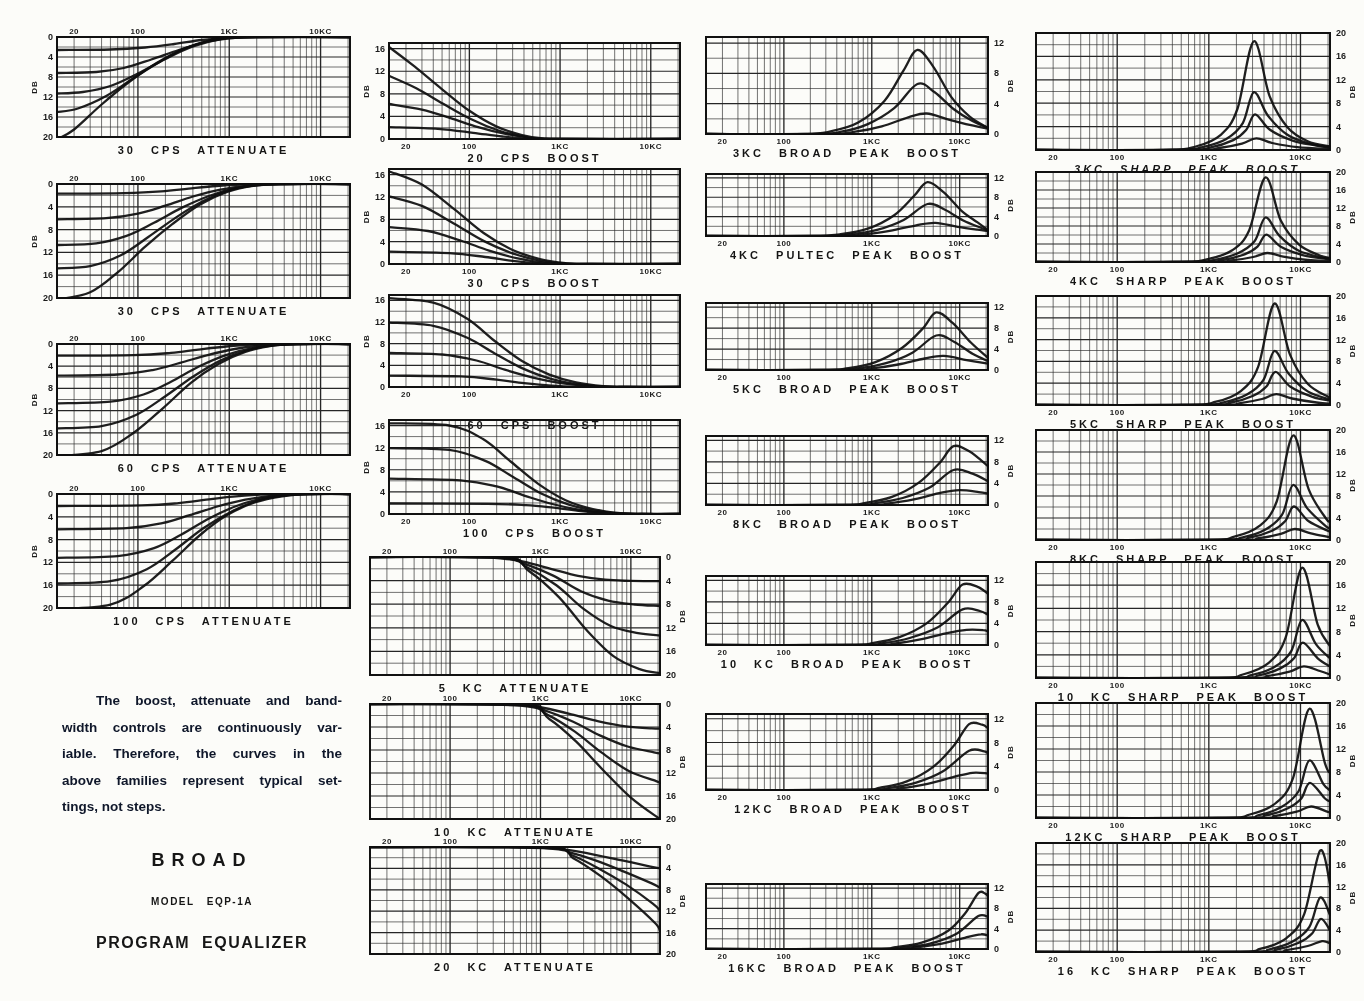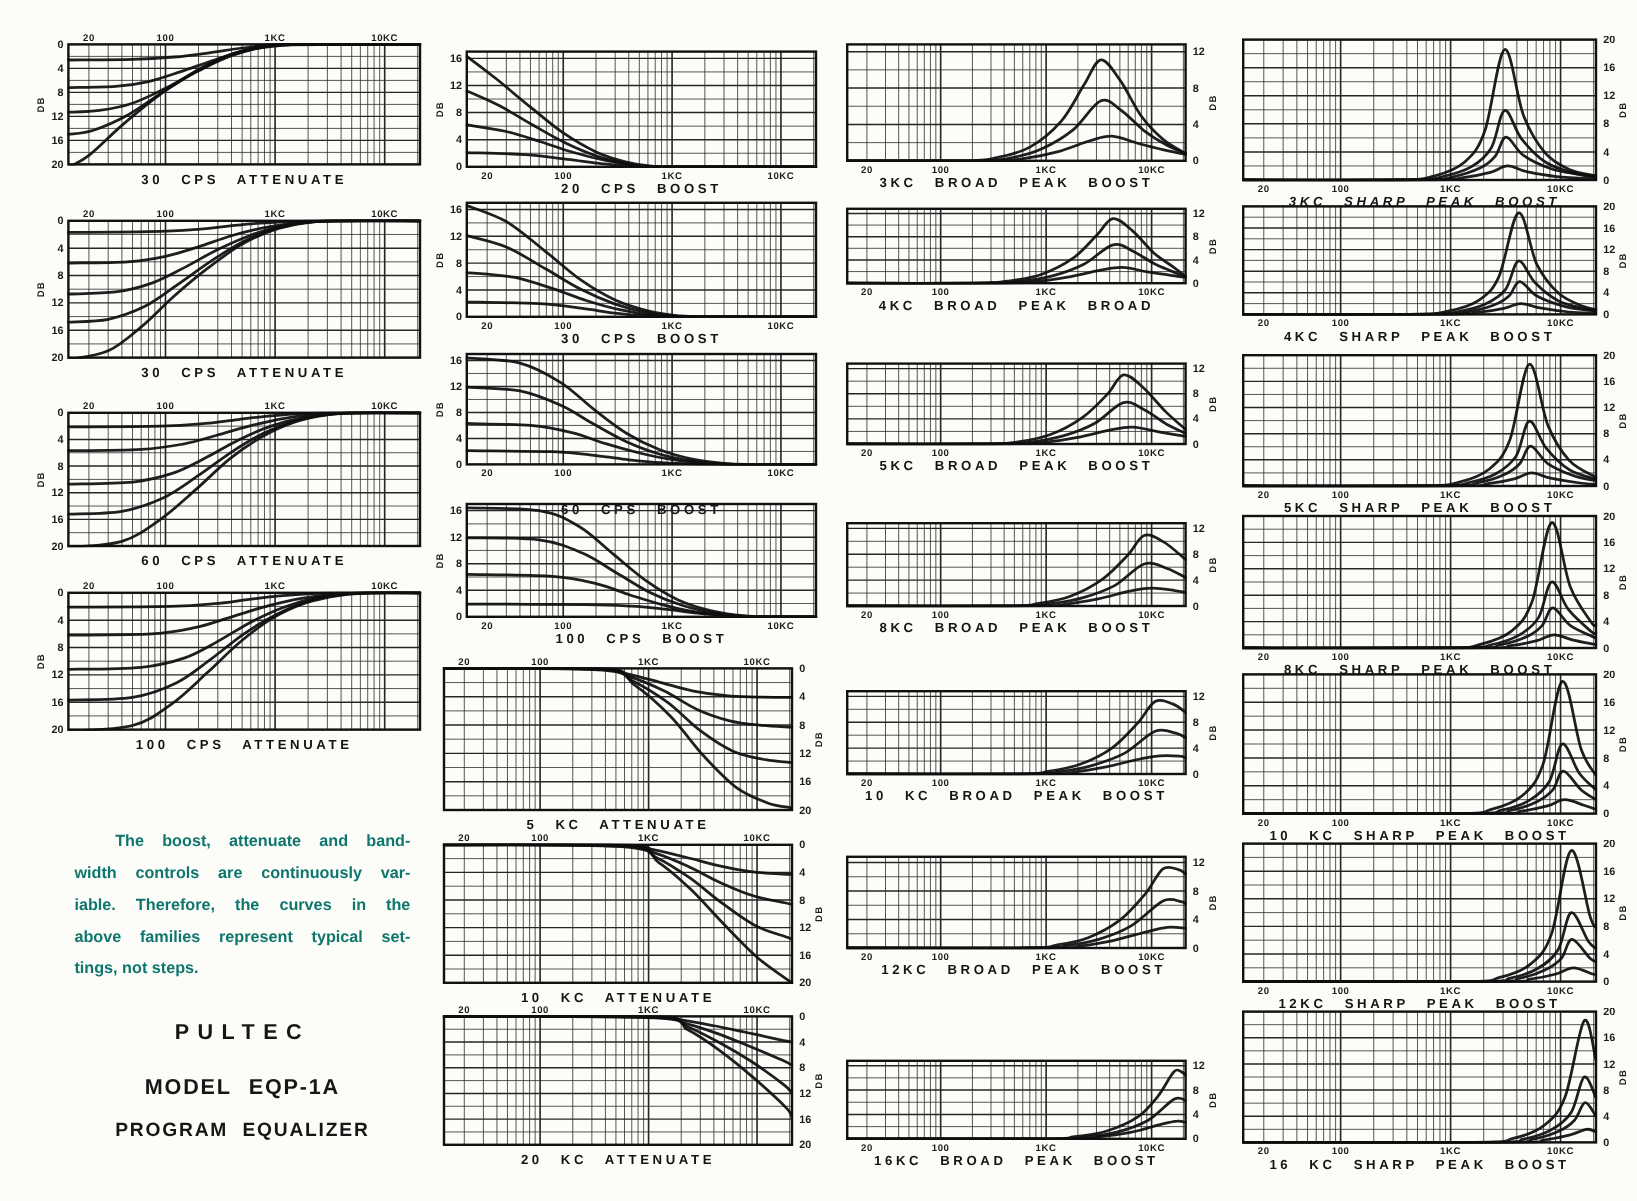--- a/index.html
+++ b/index.html
@@ -12,34 +12,34 @@
   #page{position:absolute;inset:0;}
   .chart{position:absolute;}
   .chart-title{
     position:absolute;text-align:center;
     font-size:11px;font-weight:bold;color:#141414;
     letter-spacing:3px;word-spacing:9px;white-space:nowrap;
   }
   svg text{font-family:"Liberation Sans",sans-serif;font-weight:bold;fill:#1b1b1b;}
   .note{
     position:absolute;left:62px;top:688px;width:280px;
-    font-size:13.5px;font-weight:bold;color:#0f766e;
+    font-size:13.5px;font-weight:bold;color:#0f172a;
   }
   .note-line{
     height:26.5px;line-height:26.5px;
     text-align:justify;text-align-last:justify;white-space:nowrap;
   }
   .note-line.first{padding-left:34px;}
   .note-line.last{text-align-last:left;}
   .brand{
     position:absolute;left:62px;width:280px;text-align:center;color:#161616;
     font-weight:bold;white-space:nowrap;
   }
   #brand-name{top:850px;font-size:18px;letter-spacing:7px;}
-  #brand-model{top:896px;font-size:18px;letter-spacing:1.5px;word-spacing:8px;}
+  #brand-model{top:896px;font-size:10px;letter-spacing:1.5px;word-spacing:8px;}
   #brand-product{top:934px;font-size:16px;letter-spacing:1.5px;word-spacing:6px;}
 </style>
 </head>
 <body>
 
 <div id="page">
 
   <div id="charts">
       <div class="chart" style="left: 30px; top: 24px; width: 332px;"><svg width="332" height="121">
           <line x1="44.085932596612736" y1="13" x2="44.085932596612736" y2="113" stroke="#262626" stroke-width="0.65"></line>
@@ -843,21 +843,21 @@
           <defs>
             <clipPath id="cp12">
               <rect x="7" y="2" width="284" height="64"></rect>
             </clipPath>
           </defs>
           <g clip-path="url(#cp12)" fill="none" stroke="#0e0e0e" stroke-width="2.3" stroke-linecap="round" stroke-linejoin="round" stroke-opacity="0.93">
             <path d="M8.0 65.0 C25.7 65.0 91.9 65.3 114.2 65.0 C136.5 64.7 132.3 64.5 141.6 63.3 C150.8 62.1 160.6 60.9 169.8 57.7 C178.9 54.5 188.6 49.6 196.2 44.2 C203.9 38.8 210.2 30.8 215.7 25.3 C221.3 19.8 224.4 11.9 229.5 11.2 C234.5 10.6 240.1 16.6 245.8 21.4 C251.5 26.2 257.9 34.8 263.5 39.8 C269.2 44.8 275.2 48.2 279.6 51.4 C284.0 54.7 288.3 57.9 290.0 59.2"></path>
             <path d="M8.0 65.0 C27.3 65.0 99.9 65.2 123.8 65.0 C147.7 64.8 142.4 64.6 151.6 63.5 C160.9 62.5 170.1 61.4 179.1 58.9 C188.1 56.5 197.2 53.3 205.6 49.0 C214.0 44.7 222.6 34.7 229.5 33.0 C236.4 31.3 241.0 36.1 247.0 38.8 C252.9 41.6 259.1 46.4 265.3 49.5 C271.5 52.6 280.0 55.6 284.1 57.3 C288.2 58.9 289.0 59.3 290.0 59.7"></path>
             <path d="M8.0 65.0 C29.5 65.0 110.6 65.2 136.8 65.0 C163.1 64.8 156.1 64.4 165.3 63.5 C174.4 62.7 182.9 61.4 191.7 59.9 C200.5 58.4 210.6 55.7 218.2 54.3 C225.8 53.0 230.5 51.7 237.4 51.9 C244.4 52.2 252.7 54.7 259.7 55.8 C266.7 56.9 274.6 58.0 279.6 58.7 C284.7 59.4 288.3 59.9 290.0 60.2"></path>
           </g>
-        </svg><div class="chart-title" style="left: 8px; width: 282px; top: 78px;">4KC BROAD PEAK BROAD</div></div>
+        </svg><div class="chart-title" style="left: 8px; width: 282px; top: 78px;">4KC PULTEC PEAK BOOST</div></div>
       <div class="chart" style="left: 698px; top: 300px; width: 322px;"><svg width="322" height="82">
           <line x1="24.444481202200656" y1="3" x2="24.444481202200656" y2="70" stroke="#262626" stroke-width="0.65"></line>
           <line x1="39.9224936751975" y1="3" x2="39.9224936751975" y2="70" stroke="#262626" stroke-width="0.65"></line>
           <line x1="50.90431829246743" y1="3" x2="50.90431829246743" y2="70" stroke="#262626" stroke-width="0.65"></line>
           <line x1="59.422483237966965" y1="3" x2="59.422483237966965" y2="70" stroke="#262626" stroke-width="0.65"></line>
           <line x1="66.38233076546427" y1="3" x2="66.38233076546427" y2="70" stroke="#262626" stroke-width="0.65"></line>
           <line x1="72.26679800413666" y1="3" x2="72.26679800413666" y2="70" stroke="#262626" stroke-width="0.65"></line>
           <line x1="77.3641553827342" y1="3" x2="77.3641553827342" y2="70" stroke="#262626" stroke-width="0.65"></line>
           <line x1="81.86034323846111" y1="3" x2="81.86034323846111" y2="70" stroke="#262626" stroke-width="0.65"></line>
           <line x1="85.88232032823375" y1="3" x2="85.88232032823375" y2="70" stroke="#262626" stroke-width="1.35"></line>
@@ -1587,17 +1587,17 @@
     </div>
 
   <div class="note">
     <div class="note-line first">The boost, attenuate and band-</div>
     <div class="note-line">width controls are continuously var-</div>
     <div class="note-line">iable. Therefore, the curves in the</div>
     <div class="note-line">above families represent typical set-</div>
     <div class="note-line last">tings, not steps.</div>
   </div>
 
-  <div class="brand" id="brand-name">PULTEC</div>
+  <div class="brand" id="brand-name">BROAD</div>
   <div class="brand" id="brand-model">MODEL EQP-1A</div>
   <div class="brand" id="brand-product">PROGRAM EQUALIZER</div>
 
 </div>
 
 </body></html>

